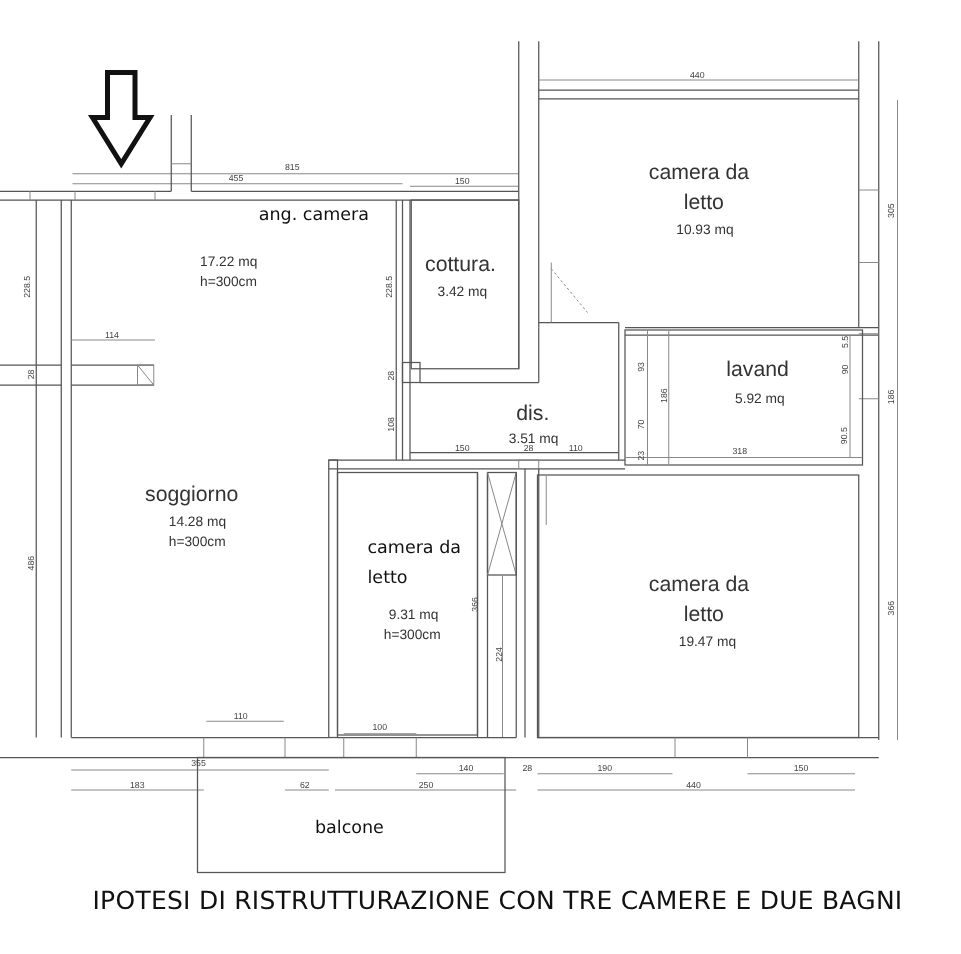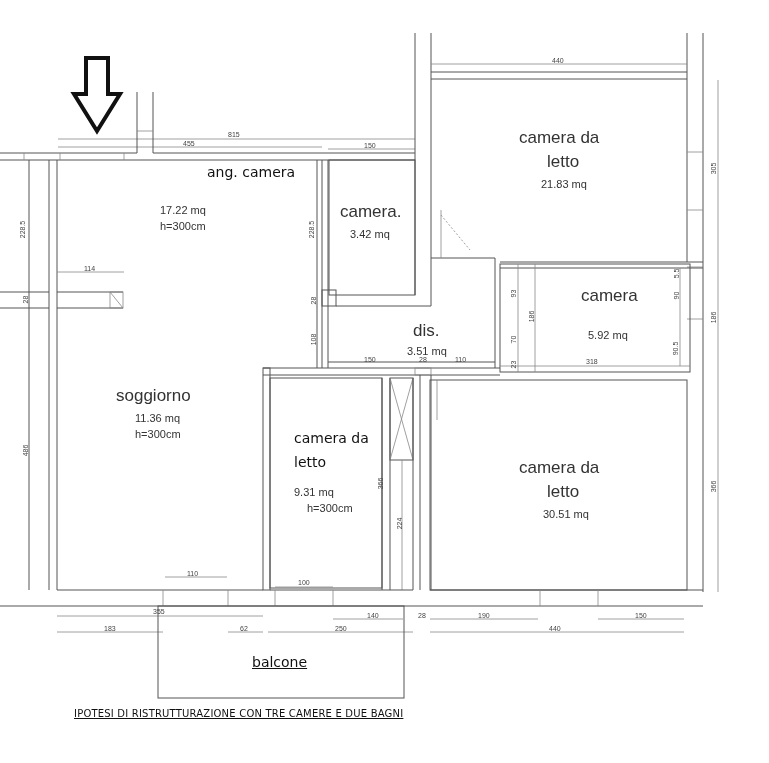--- a/index.html
+++ b/index.html
@@ -6,21 +6,21 @@
     body { width: 769px; height: 763px; position: relative; overflow: hidden; font-family: "Liberation Sans", sans-serif; color: #222; }
     #plan { position: absolute; left: 0; top: 0; width: 769px; height: 763px; }
     .ln { stroke: #555; stroke-width: 1; fill: none; }
     .thin { stroke: #888; stroke-width: 0.8; fill: none; }
     .lbl { position: absolute; white-space: nowrap; text-align: center; }
     .room-name { font-size: 17px; color: #333; line-height: 24px; }
     .room-area { font-size: 11px; color: #333; line-height: 16px; }
     .hand { font-family: "DejaVu Sans", sans-serif; color: #111; }
     .dim { position: absolute; font-size: 7px; color: #444; white-space: nowrap; }
     .vdim { position: absolute; font-size: 7px; color: #444; white-space: nowrap; transform: rotate(-90deg); transform-origin: center; }
-    .title { position: absolute; left: 74px; top: 708px; font-family: "DejaVu Sans", sans-serif; font-size: 10px; color: #111; letter-spacing: 0.2px; text-decoration: underline; }
+    .title { position: absolute; left: 74px; top: 708px; font-family: "DejaVu Sans", sans-serif; font-size: 20px; color: #111; letter-spacing: 0.2px; }
   </style>
 </head>
 <body>
 
 <svg id="plan" viewBox="0 0 769 763" xmlns="http://www.w3.org/2000/svg">
 
   <g>
     <path d="M86 58 L108 58 L108 94 L120 94 L97 131 L74 94 L86 94 Z" fill="#fff" stroke="#111" stroke-width="4" stroke-linejoin="miter"></path>
   </g>
 
@@ -125,46 +125,46 @@
   <line class="thin" x1="430" y1="632" x2="684" y2="632"></line>
 
   <rect class="ln" x="158" y="606" width="246" height="92"></rect>
 </svg>
 
 <div class="lbl hand" style="left:207px; top:164px; font-size:14px;">ang. camera</div>
 <div class="lbl room-area" style="left:160px; top:202px;">17.22 mq</div>
 <div class="lbl room-area" style="left:160px; top:218px;">h=300cm</div>
 
 <div class="lbl room-name" style="left:116px; top:384px;">soggiorno</div>
-<div class="lbl room-area" style="left:135px; top:410px;">11.36 mq</div>
+<div class="lbl room-area" style="left:135px; top:410px;">14.28 mq</div>
 <div class="lbl room-area" style="left:135px; top:426px;">h=300cm</div>
 
-<div class="lbl room-name" style="left:340px; top:200px;">camera.</div>
+<div class="lbl room-name" style="left:340px; top:200px;">cottura.</div>
 <div class="lbl room-area" style="left:350px; top:226px;">3.42 mq</div>
 
 <div class="lbl room-name" style="left:413px; top:319px;">dis.</div>
 <div class="lbl room-area" style="left:407px; top:343px;">3.51 mq</div>
 
 <div class="lbl room-name" style="left:519px; top:126px;">camera da</div>
 <div class="lbl room-name" style="left:547px; top:150px;">letto</div>
-<div class="lbl room-area" style="left:541px; top:176px;">21.83 mq</div>
-
-<div class="lbl room-name" style="left:581px; top:284px;">camera</div>
-<div class="lbl room-area" style="left:588px; top:327px;">5.92 mq</div>
+<div class="lbl room-area" style="left:541px; top:176px;">10.93 mq</div>
+
+<div class="lbl room-name" style="left:581px; top:284px;">lavand</div>
+<div class="lbl room-area" style="left:588px; top:311px;">5.92 mq</div>
 
 <div class="lbl hand" style="left:294px; top:430px; font-size:14px;">camera da</div>
 <div class="lbl hand" style="left:294px; top:454px; font-size:14px;">letto</div>
-<div class="lbl room-area" style="left:294px; top:484px;">9.31 mq</div>
+<div class="lbl room-area" style="left:311px; top:484px;">9.31 mq</div>
 <div class="lbl room-area" style="left:307px; top:500px;">h=300cm</div>
 
 <div class="lbl room-name" style="left:519px; top:456px;">camera da</div>
 <div class="lbl room-name" style="left:547px; top:480px;">letto</div>
-<div class="lbl room-area" style="left:543px; top:506px;">30.51 mq</div>
-
-<div class="lbl hand" style="left:252px; top:654px; font-size:14px;text-decoration:underline;">balcone</div>
+<div class="lbl room-area" style="left:543px; top:506px;">19.47 mq</div>
+
+<div class="lbl hand" style="left:252px; top:654px; font-size:14px;">balcone</div>
 
 <div class="dim" style="left:228px; top:131px;">815</div>
 <div class="dim" style="left:183px; top:140px;">455</div>
 <div class="dim" style="left:364px; top:142px;">150</div>
 <div class="dim" style="left:552px; top:57px;">440</div>
 <div class="dim" style="left:84px; top:265px;">114</div>
 <div class="dim" style="left:364px; top:356px;">150</div>
 <div class="dim" style="left:419px; top:356px;">28</div>
 <div class="dim" style="left:455px; top:356px;">110</div>
 <div class="dim" style="left:586px; top:358px;">318</div>

